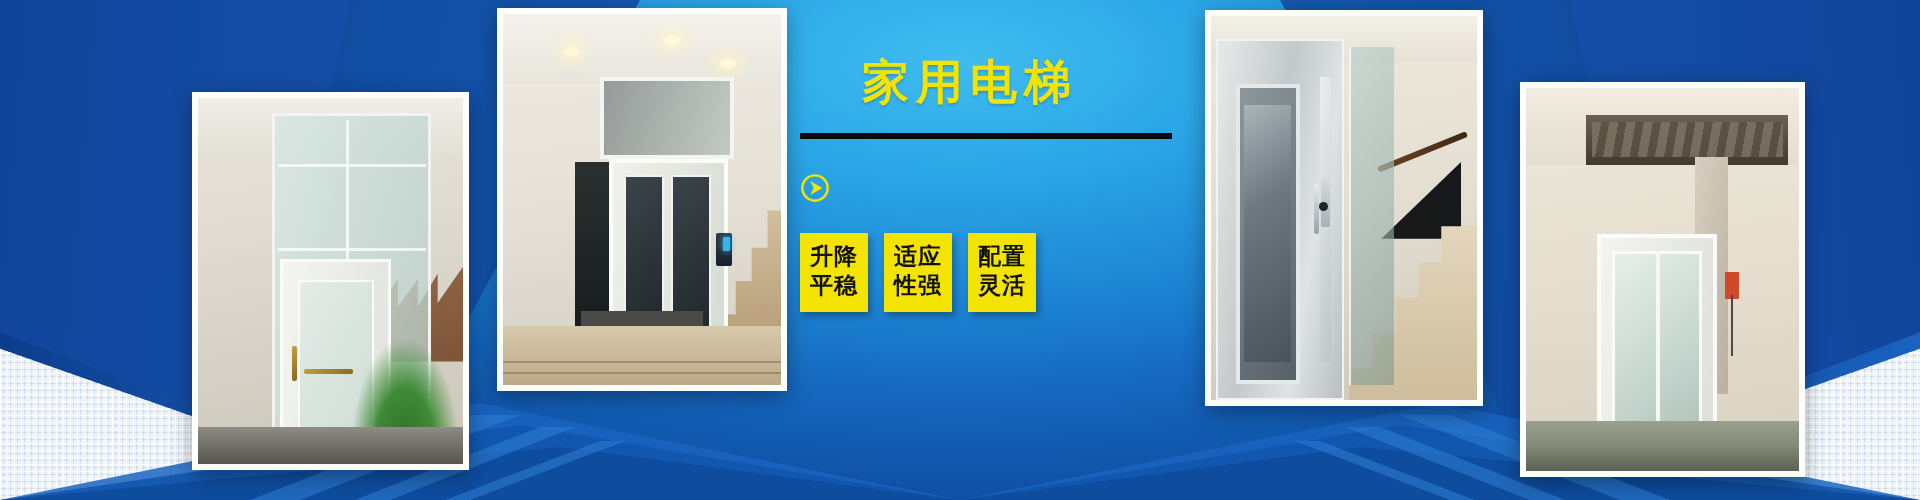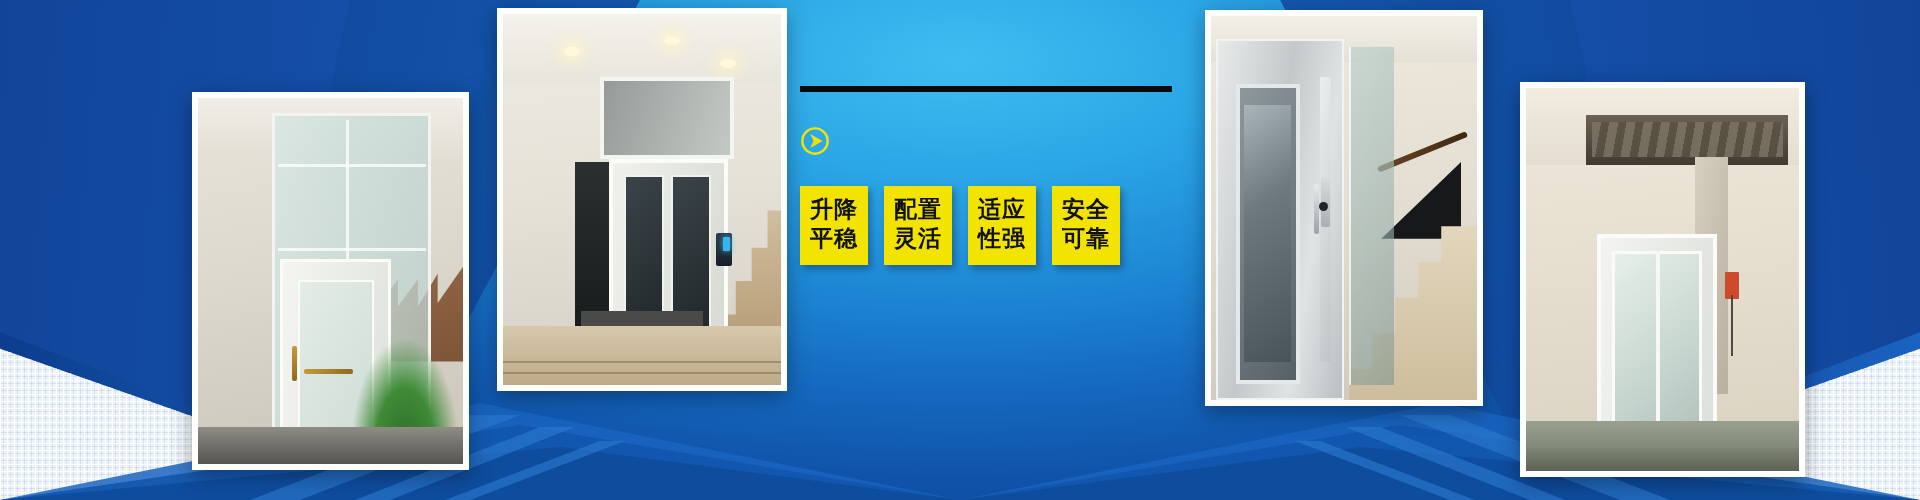--- a/index.html
+++ b/index.html
@@ -318,43 +318,40 @@
       </div>
       <div class="p4-box"></div>
       <div class="p4-wire"></div>
       <div class="p4-floor"></div>
       <div class="p4-floor2"></div>
     </div>
   </div>
 
   <div class="content">
 
+    <h1 class="title">家用电梯</h1>
 
     <div class="rule"></div>
 
     <div class="subline">
       <svg class="arrow-icon" viewBox="0 0 32 32">
         <circle cx="16" cy="16" r="13.5" fill="none" stroke="#f2e400" stroke-width="2.6"></circle>
         <polygon points="11,8.5 24,16 11,23.5 14.5,16" fill="#f2e400"></polygon>
       </svg>
     </div>
 
     <div class="badges">
       <div class="badge">
         <span>升降</span>
         <span>平稳</span>
       </div>
       <div class="badge">
+        <span>适应</span>
+        <span>性强</span>
+      </div>
+      <div class="badge">
         <span>配置</span>
         <span>灵活</span>
       </div>
-      <div class="badge">
-        <span>适应</span>
-        <span>性强</span>
-      </div>
-      <div class="badge">
-        <span>安全</span>
-        <span>可靠</span>
-      </div>
     </div>
 
   </div>
 </div>
 
 </body></html>

